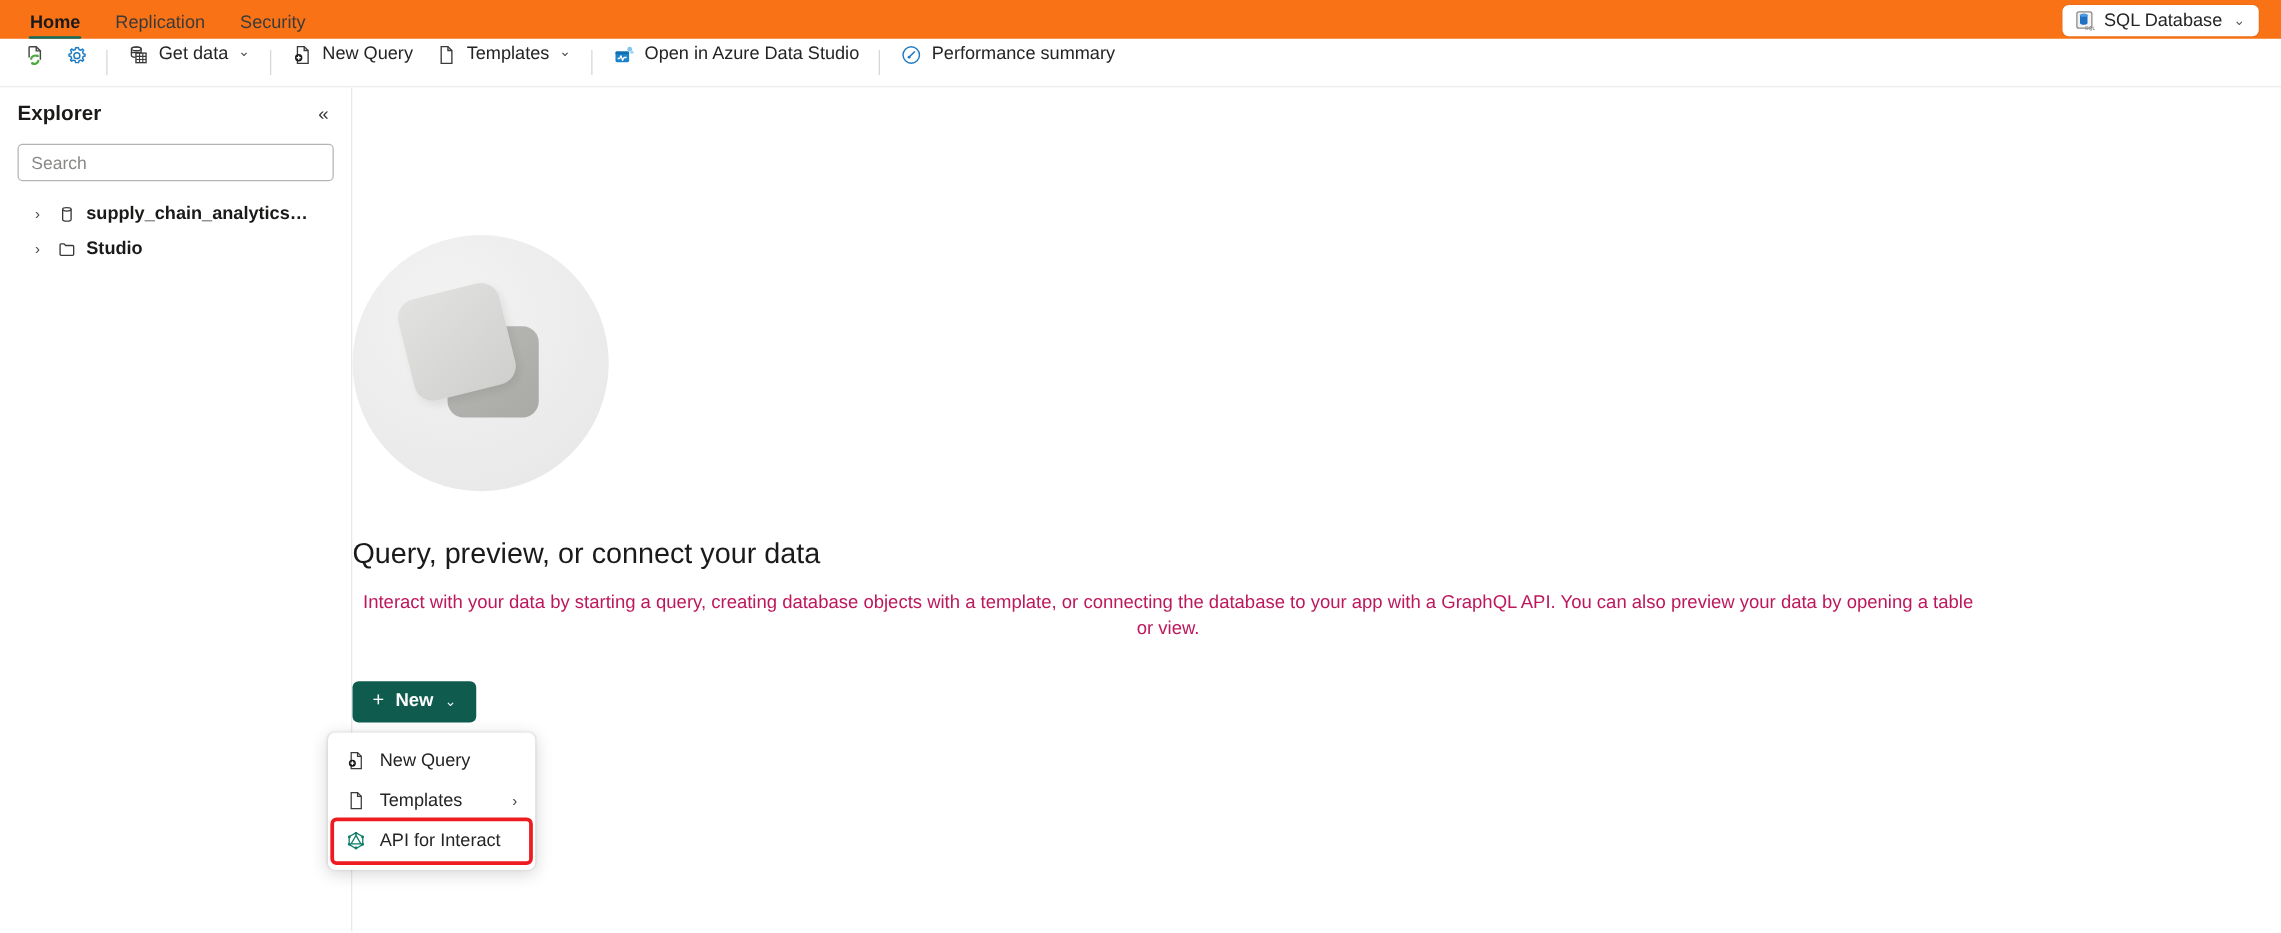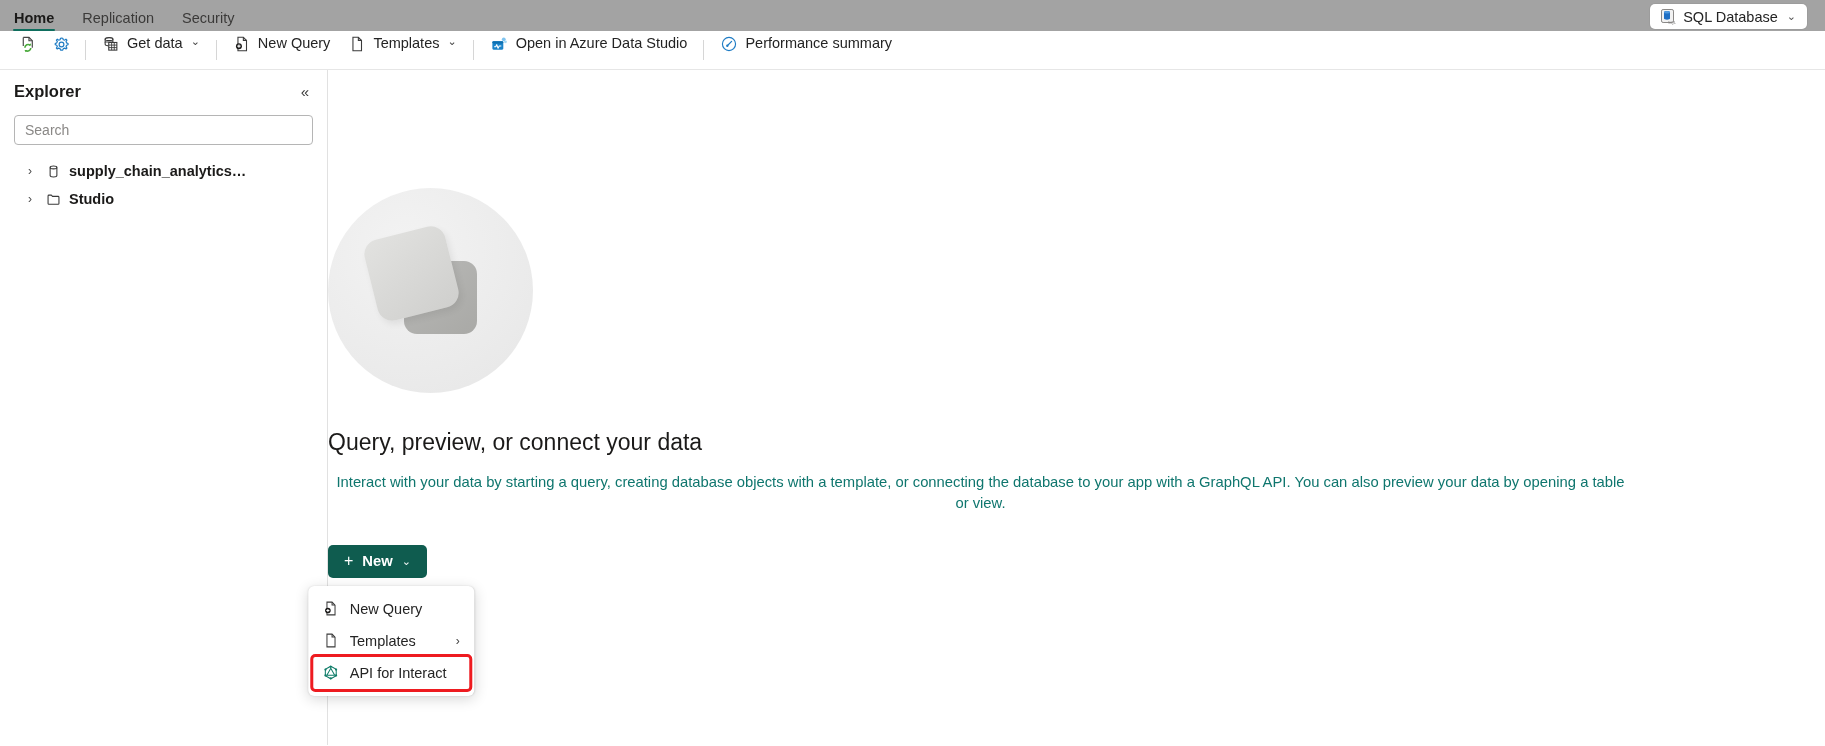--- a/index.html
+++ b/index.html
@@ -8,23 +8,24 @@
     height: 746px;
     overflow: hidden;
     background: #ffffff;
     font-family: "Liberation Sans", sans-serif;
     color: #201f1e;
   }
 
   
   .tabstrip {
     height: 31px;
-    background: #a3a3a3;
+    background: #f97316;
     display: flex;
     align-items: flex-end;
+    padding-left: 10px;
     position: relative;
   }
   .tab {
     font-size: 14.5px;
     color: #3b3a39;
     padding: 0 14px 5px 14px;
     line-height: 16px;
     position: relative;
     cursor: pointer;
     white-space: nowrap;
@@ -84,21 +85,21 @@
   .tb-chev { font-size: 11px; color: #444; margin-left: 1px; }
 
   
   .body {
     display: flex;
     height: calc(746px - 31px - 40px);
   }
 
   
   .sidebar {
-    width: 328px;
+    width: 282px;
     background: #ffffff;
     border-right: 1px solid #e1e1e1;
     padding: 12px 14px 0 14px;
     flex-shrink: 0;
   }
   .sb-head {
     display: flex;
     align-items: center;
     justify-content: space-between;
     margin-bottom: 14px;
@@ -178,21 +179,21 @@
     font-size: 23px;
     color: #1b1a19;
     text-align: center;
     font-weight: normal;
   }
   .subtext {
     margin-top: 16px;
     max-width: 1305px;
     font-size: 14.8px;
     line-height: 1.45;
-    color: #0f766e;
+    color: #be185d;
     text-align: center;
   }
 
   
   .new-wrap {
     margin-top: 30px;
     position: relative;
     display: flex;
     flex-direction: column;
     align-items: center;

